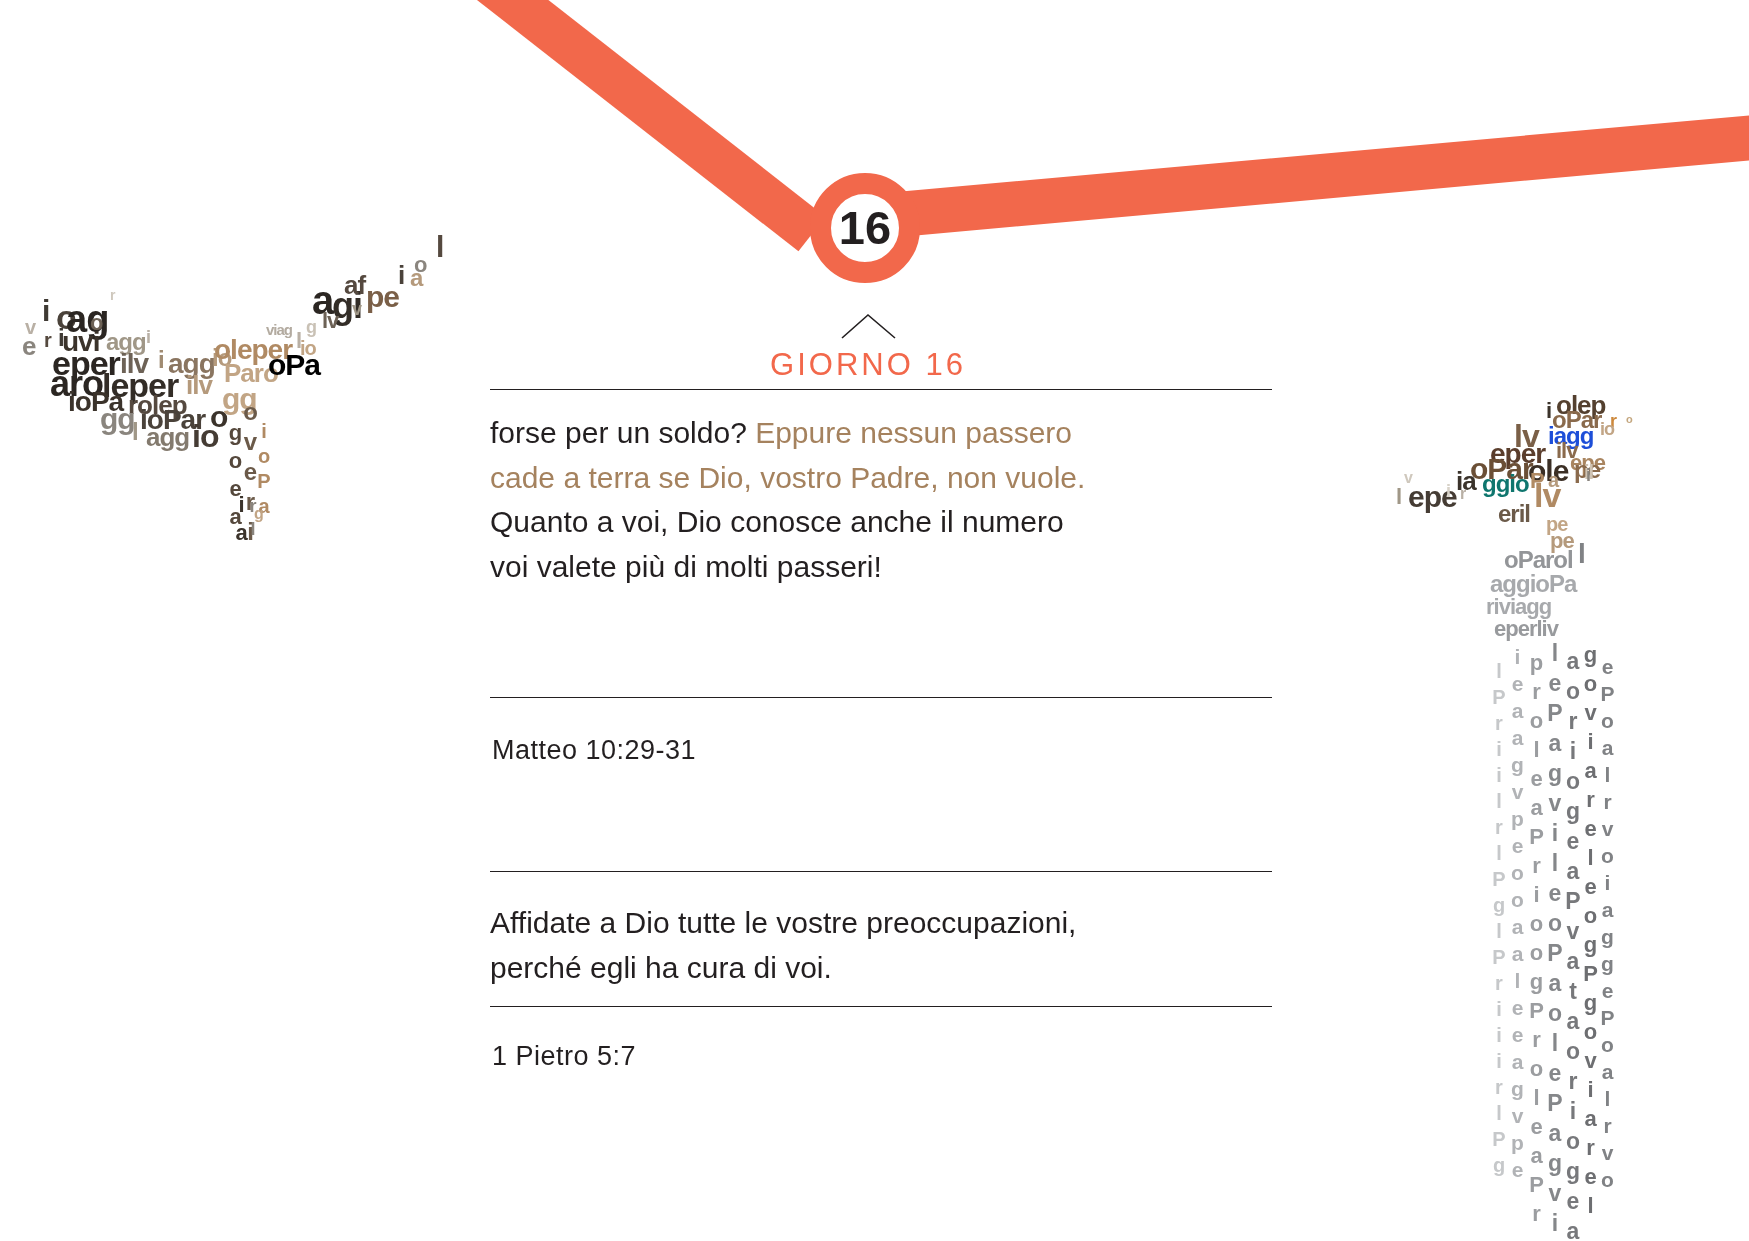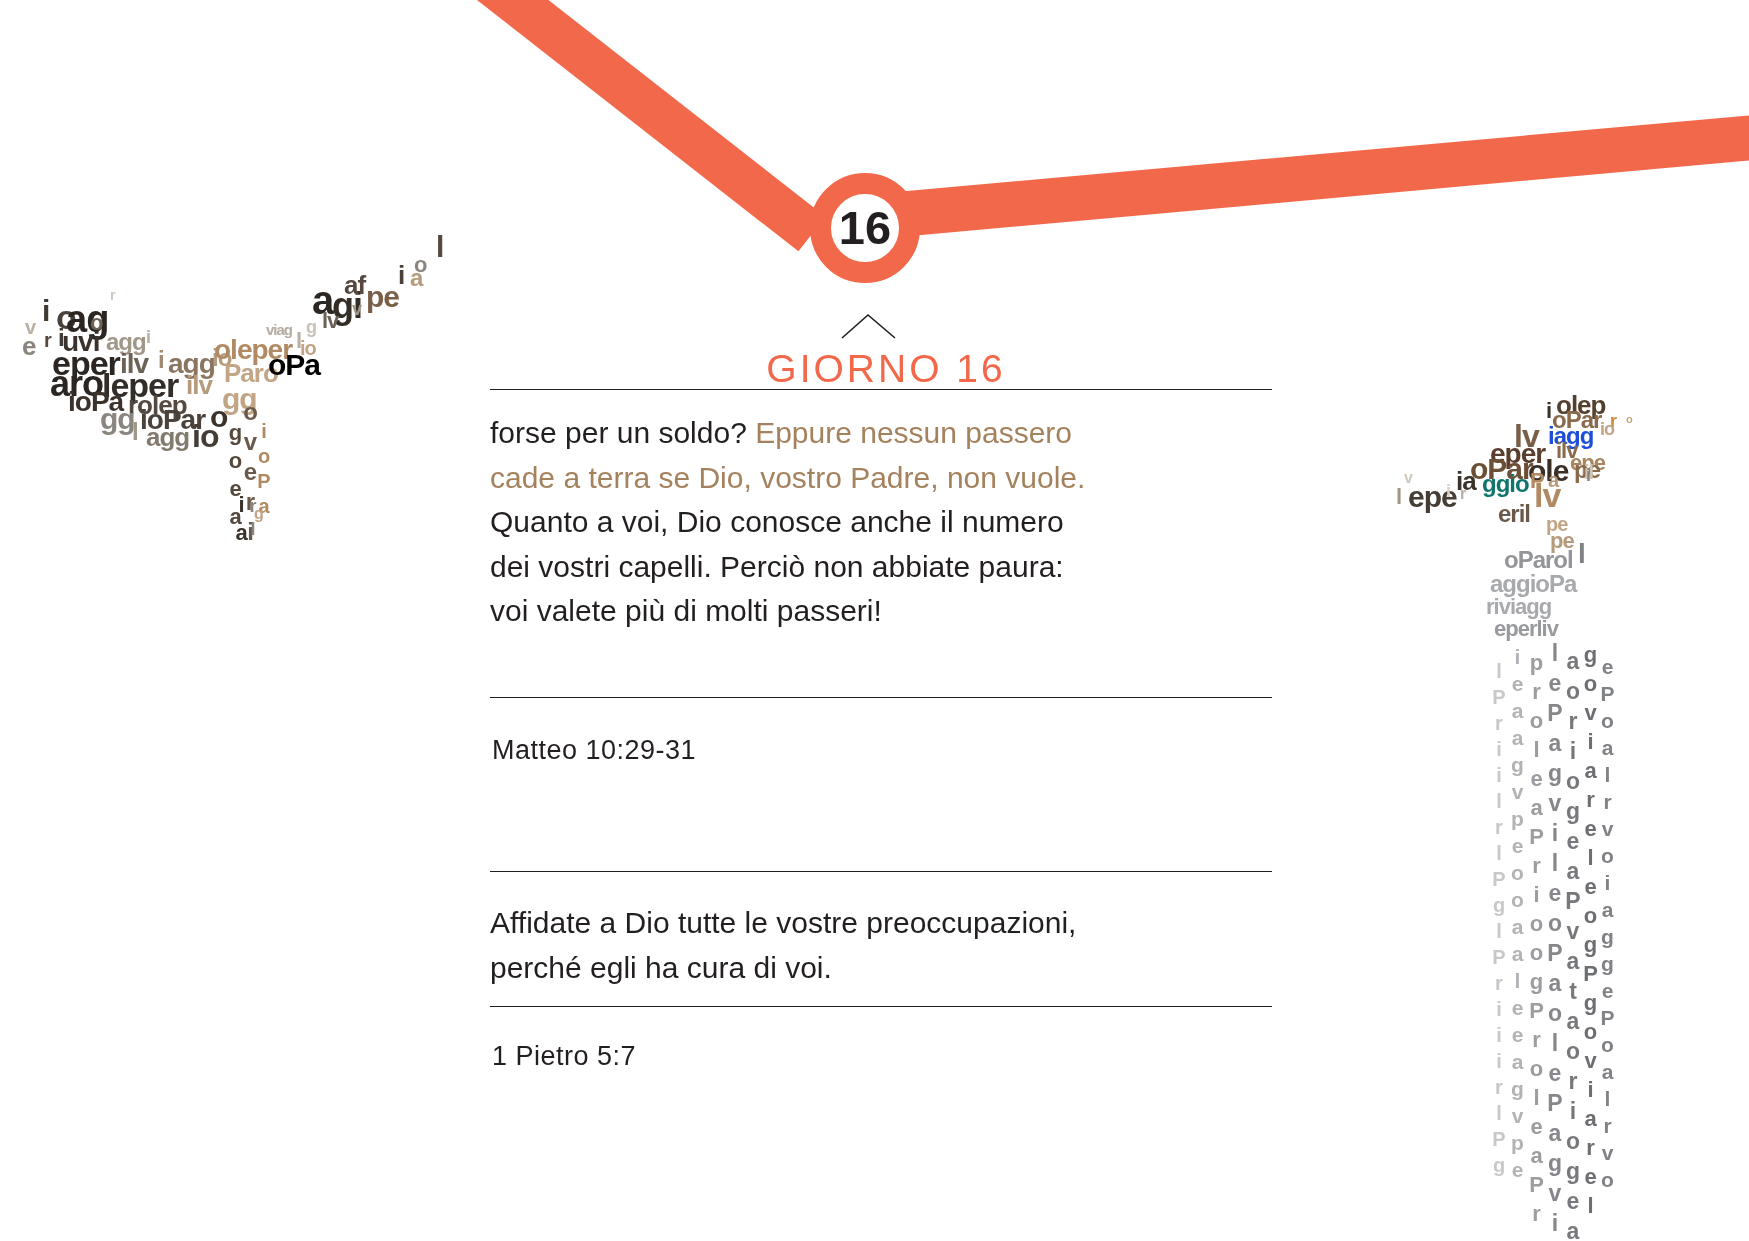--- a/index.html
+++ b/index.html
@@ -1,20 +1,20 @@
 <!DOCTYPE html>
 <html><head>
 <meta charset="utf-8">
 <style>
   html,body{margin:0;padding:0;background:#fff;}
   .page{position:relative;width:1749px;height:1241px;background:#fff;overflow:hidden;
         font-family:"Liberation Sans", sans-serif;color:#231f20;}
   .ribbon-svg{position:absolute;left:0;top:0;}
   .day-heading{position:absolute;left:868px;top:347px;transform:translateX(-50%);
-        font-size:39px;letter-spacing:3px;white-space:nowrap;margin-left:18px;}
+        font-size:31px;letter-spacing:3px;white-space:nowrap;}
   .column{position:absolute;left:490px;top:389px;width:782px;height:740px;}
   .rule{position:absolute;left:0;width:782px;border-top:1.6px solid #231f20;height:0;}
   .quote{position:absolute;left:0;font-size:30px;}
   .qline{line-height:44.5px;white-space:pre;}
   .it{font-style:italic;}
   .ref{position:absolute;left:2px;font-size:27px;letter-spacing:0.5px;}
   .wa{position:absolute;font-weight:bold;line-height:1;letter-spacing:-1px;white-space:pre;}
   .wa.vert{writing-mode:vertical-rl;text-orientation:upright;letter-spacing:3px;}
   .tailcol{position:absolute;font-weight:bold;writing-mode:vertical-rl;text-orientation:upright;
         letter-spacing:4px;line-height:1;}
@@ -33,21 +33,20 @@
   </svg>
 
   <div class="day-heading" style="color: rgb(242, 104, 75);">GIORNO 16</div>
 
   <div class="column">
     <div class="rule" style="top:0"></div>
     <div class="quote" style="top:22px" id="quote1">
         <div class="qline"><span style="color: rgb(35, 31, 32);">forse per un soldo? </span><span style="color: rgb(165, 130, 94);">Eppure nessun passero</span></div>
         <div class="qline"><span style="color: rgb(165, 130, 94);">cade a terra se Dio, vostro Padre, non vuole.</span></div>
         <div class="qline"><span style="color: rgb(35, 31, 32);">Quanto a voi, Dio conosce anche il numero</span></div>
-        <div class="qline"><span style="color: rgb(35, 31, 32);">dei vostri capelli. Perciò non abbiate paura:</span></div>
         <div class="qline"><span style="color: rgb(35, 31, 32);">voi valete più di molti passeri!</span></div>
       </div>
     <div class="rule" style="top:308px"></div>
     <div class="ref" style="top:346px">Matteo 10:29-31</div>
     <div class="rule" style="top:482px"></div>
     <div class="quote" style="top:512px" id="quote2">
         <div class="qline"><span style="color: rgb(35, 31, 32);">Affidate a Dio tutte le vostre preoccupazioni,</span></div>
         <div class="qline"><span style="color: rgb(35, 31, 32);">perché egli ha cura di voi.</span></div>
       </div>
     <div class="rule" style="top:617px"></div>

